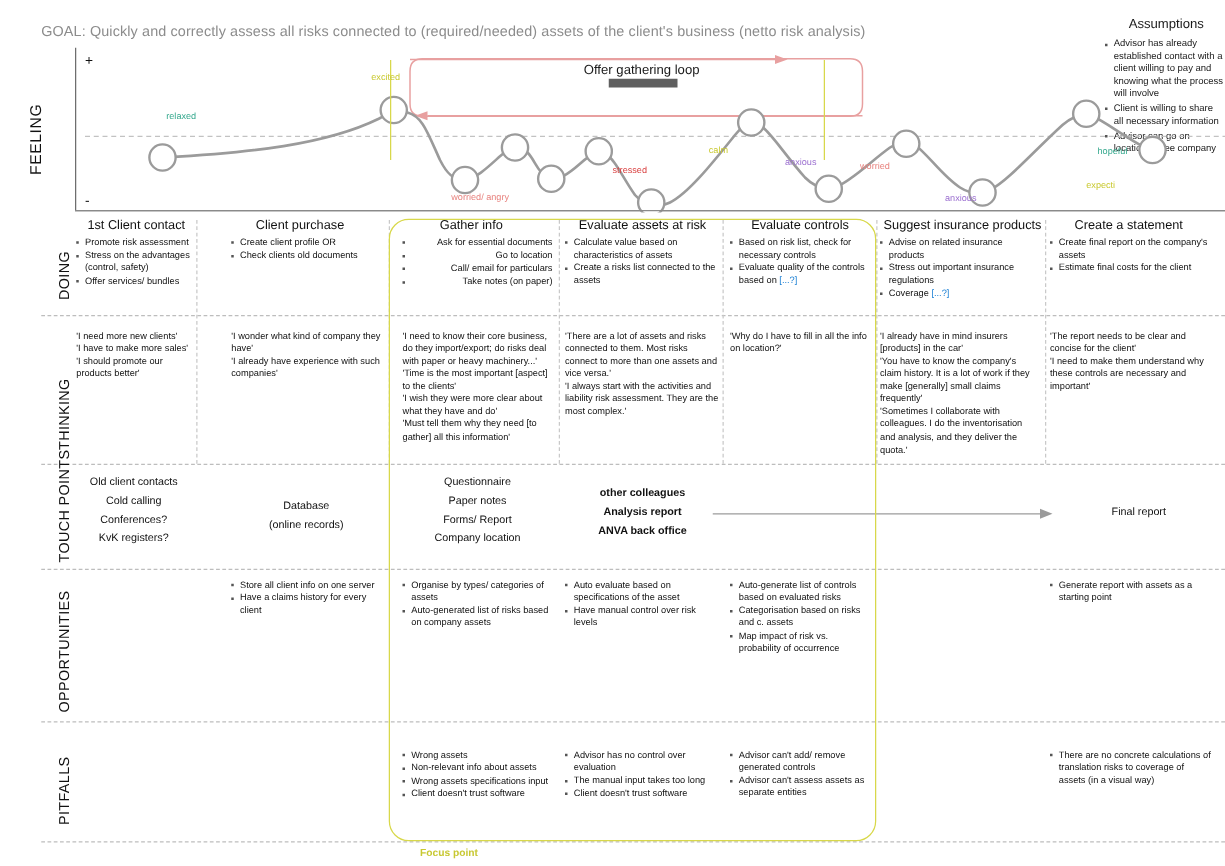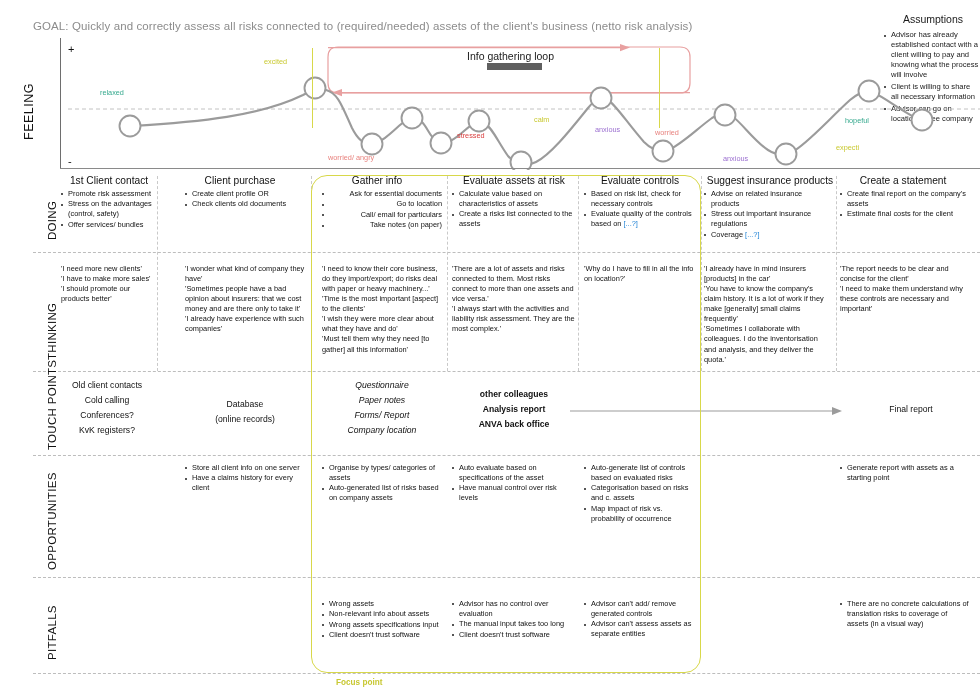--- a/index.html
+++ b/index.html
@@ -37,21 +37,21 @@
     font-size:12.5px;letter-spacing:.5px;color:#111;
     transform:rotate(-90deg);transform-origin:left top;
     white-space:nowrap;
   }
   .plus{position:absolute;left:68px;top:43px;font-size:11px;color:#111;}
   .minus{position:absolute;left:68px;top:155px;font-size:11px;color:#111;}
 
   .chartbox{position:absolute;left:60px;top:38px;width:920px;height:132px;}
   .chartbox svg{display:block;}
 
-  .emo{position:absolute;font-size:7.3px;white-space:nowrap;}
+  .emo{position:absolute;font-size:7.3px;white-space:nowrap;margin-left:33px;}
 
   
   .loop-title{
     position:absolute;left:467px;top:50px;font-size:10.5px;color:#1a1a1a;white-space:nowrap;
   }
   .loop-redact{
     position:absolute;left:487px;top:63px;width:55px;height:7px;background:#5f5f5f;
   }
 
   
@@ -166,21 +166,21 @@
       <circle cx="665" cy="77" r="10.5" fill="#ffffff" stroke="#9b9b9b" stroke-width="1.9"></circle>
       <circle cx="726" cy="116" r="10.5" fill="#ffffff" stroke="#9b9b9b" stroke-width="1.9"></circle>
       <circle cx="809" cy="53" r="10.5" fill="#ffffff" stroke="#9b9b9b" stroke-width="1.9"></circle>
       <circle cx="862" cy="82" r="10.5" fill="#ffffff" stroke="#9b9b9b" stroke-width="1.9"></circle>
     </svg>
   </div>
 
   <div class="focus-tick2"></div>
   <div class="focus-tick"></div>
 
-  <div class="loop-title">Info gathering loop</div>
+  <div class="loop-title">Offer gathering loop</div>
   <div class="loop-redact"></div>
 
   <div id="emolabels">
       <div class="emo" style="left: 100px; top: 88px; color: rgb(54, 169, 142);">relaxed</div>
       <div class="emo" style="left: 264px; top: 57px; color: rgb(201, 201, 48);">excited</div>
       <div class="emo" style="left: 328px; top: 153px; color: rgb(232, 131, 127);">worried/ angry</div>
       <div class="emo" style="left: 457px; top: 131px; color: rgb(217, 64, 64);">stressed</div>
       <div class="emo" style="left: 534px; top: 115px; color: rgb(201, 201, 48);">calm</div>
       <div class="emo" style="left: 595px; top: 125px; color: rgb(155, 111, 208);">anxious</div>
       <div class="emo" style="left: 655px; top: 128px; color: rgb(232, 131, 127);">worried</div>
@@ -250,21 +250,20 @@
         <div class="li">Create final report on the company's assets</div>
         <div class="li">Estimate final costs for the client</div>
       </div>
       <div class="quotes" style="left: 61px; width: 92px; top: 264px;">
         <p>'I need more new clients'</p>
         <p>'I have to make more sales'</p>
         <p>'I should promote our products better'</p>
       </div>
       <div class="quotes" style="left: 185px; width: 120px; top: 264px;">
         <p>'I wonder what kind of company they have'</p>
-        <p>'Sometimes people have a bad opinion about insurers: that we cost money and are there only to take it'</p>
         <p>'I already have experience with such companies'</p>
       </div>
       <div class="quotes" style="left: 322px; width: 120px; top: 264px;">
         <p>'I need to know their core business, do they import/export; do risks deal with paper or heavy machinery...'</p>
         <p>'Time is the most important [aspect] to the clients'</p>
         <p>'I wish they were more clear about what they have and do'</p>
         <p>'Must tell them why they need [to gather] all this information'</p>
       </div>
       <div class="quotes" style="left: 452px; width: 124px; top: 264px;">
         <p>'There are a lot of assets and risks connected to them. Most risks connect to more than one assets and vice versa.'</p>
@@ -285,21 +284,21 @@
       <div class="tp" style="left: 61px; width: 92px; top: 378px;">
         <div>Old client contacts</div>
         <div>Cold calling</div>
         <div>Conferences?</div>
         <div>KvK registers?</div>
       </div>
       <div class="tp" style="left: 185px; width: 120px; top: 397px;">
         <div>Database</div>
         <div>(online records)</div>
       </div>
-      <div class="tp" style="left: 322px; width: 120px; top: 378px; font-style: italic;">
+      <div class="tp" style="left: 322px; width: 120px; top: 378px;">
         <div>Questionnaire</div>
         <div>Paper notes</div>
         <div>Forms/ Report</div>
         <div>Company location</div>
       </div>
       <div class="tp" style="left: 452px; width: 124px; top: 387px; font-weight: bold;">
         <div>other colleagues</div>
         <div>Analysis report</div>
         <div>ANVA back office</div>
       </div>

